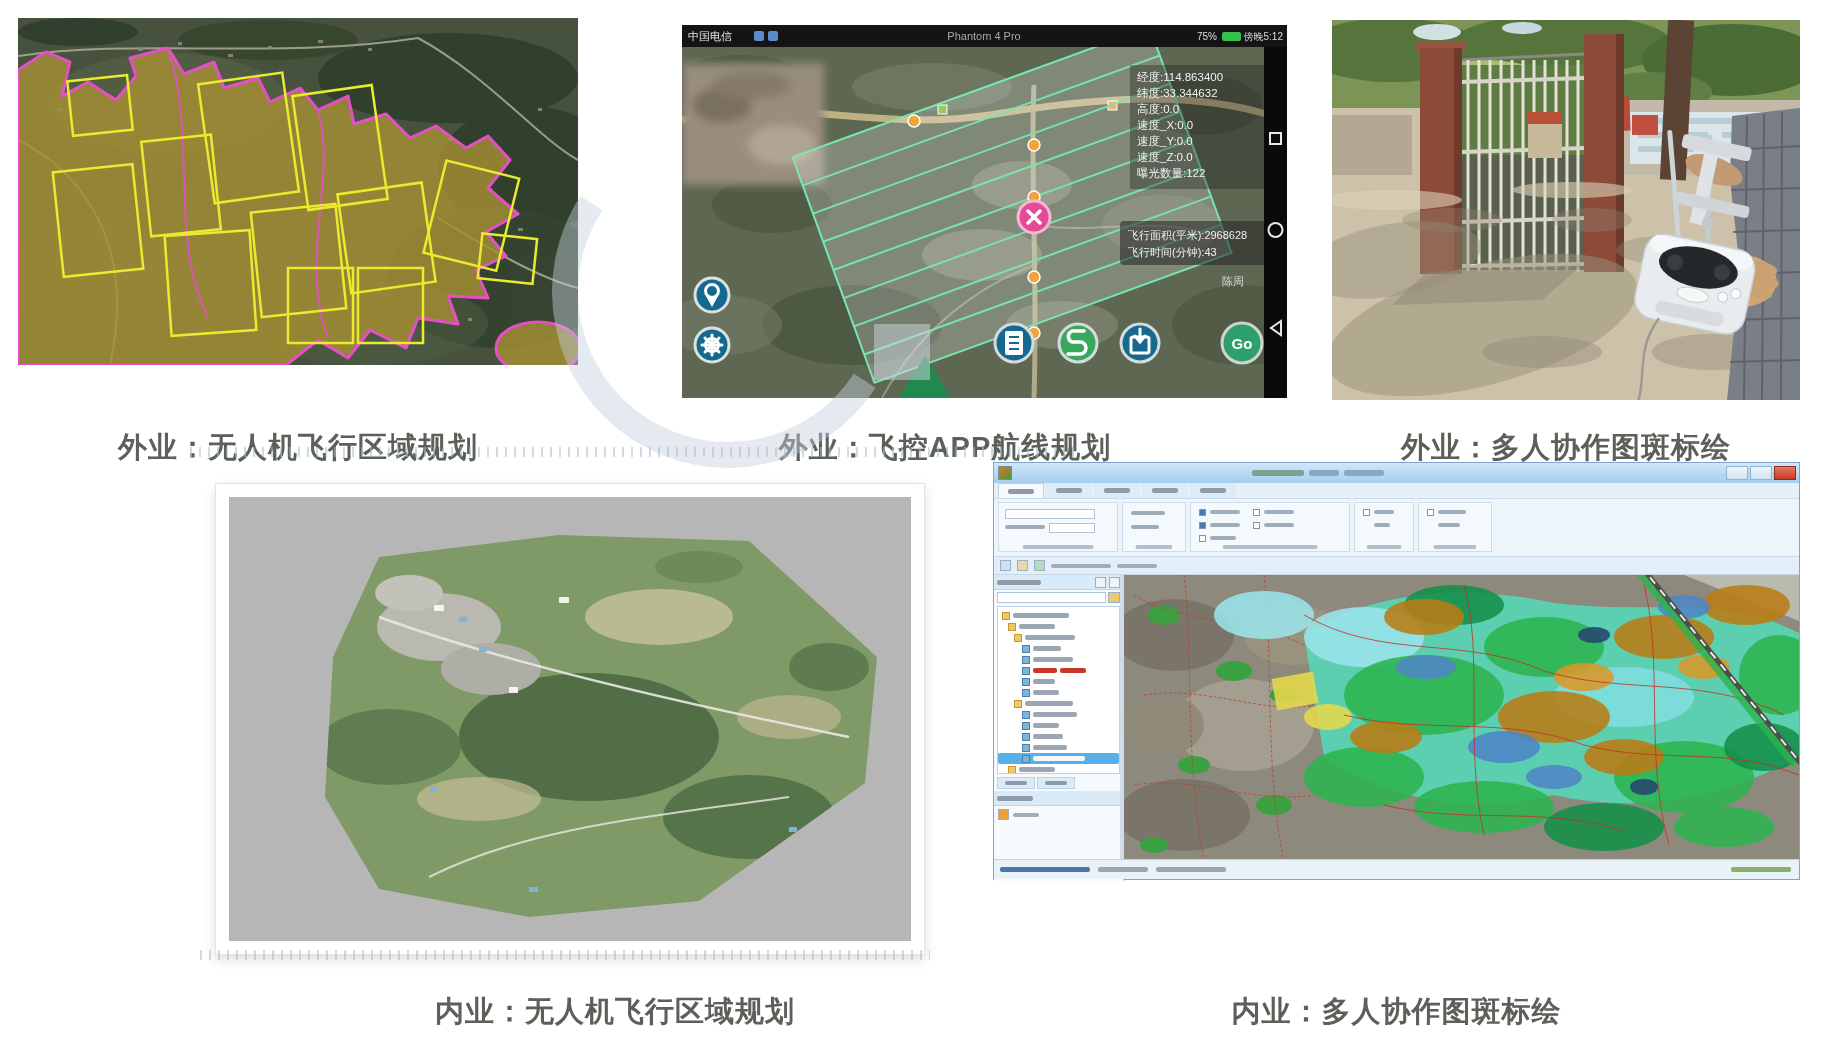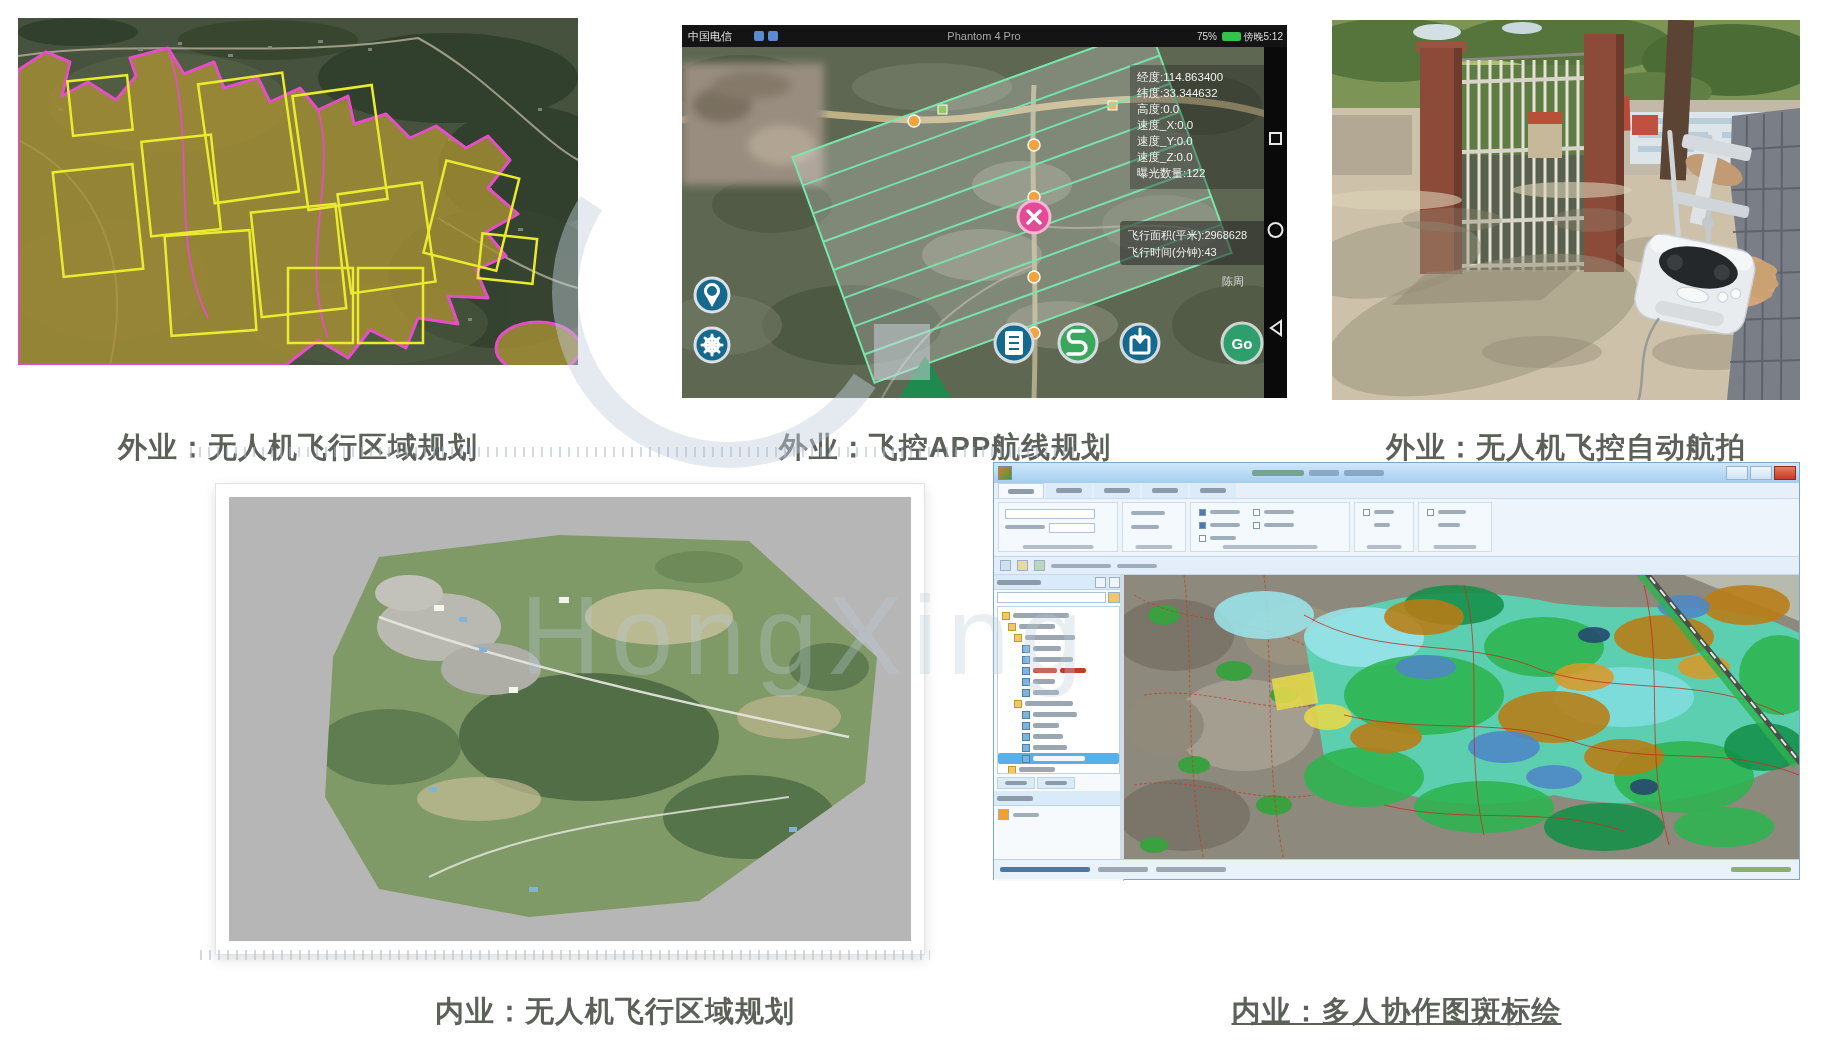--- a/index.html
+++ b/index.html
@@ -674,23 +674,22 @@
       <div class="sbar" style="width:90px;background:#4878a8"></div>
       <div class="sbar" style="width:50px;background:#9aa6b2"></div>
       <div class="sbar" style="width:70px;background:#9aa6b2"></div>
       <div style="flex:1"></div>
       <div class="sbar" style="width:60px;background:#8ab06a;margin-right:8px"></div>
     </div>
   </div>
 
   <div class="caption" style="left:18px;width:560px;top:428px;">外业：无人机飞行区域规划</div>
   <div class="caption" style="left:635px;width:620px;top:428px;">外业：飞控APP航线规划</div>
-  <div class="caption" style="left:1332px;width:468px;top:428px;">外业：无人机飞控自动航拍</div>
+  <div class="caption" style="left:1332px;width:468px;top:428px;">外业：多人协作图斑标绘</div>
   <div class="caption" style="left:245px;width:740px;top:992px;">内业：无人机飞行区域规划</div>
-  <div class="caption" style="left:993px;width:807px;top:992px;text-decoration:underline;">内业：多人协作图斑标绘</div>
+  <div class="caption" style="left:993px;width:807px;top:992px;">内业：多人协作图斑标绘</div>
 
   <div class="wm wm-arc"></div>
   <div class="wm wm-square"></div>
   <div class="wm wm-dots" style="left:190px;top:447px;width:890px;"></div>
   <div class="wm wm-dots" style="left:200px;top:950px;width:730px;"></div>
-  <div class="wm wm-latin">HongXing</div>
 
 </div>
 
 </body></html>

